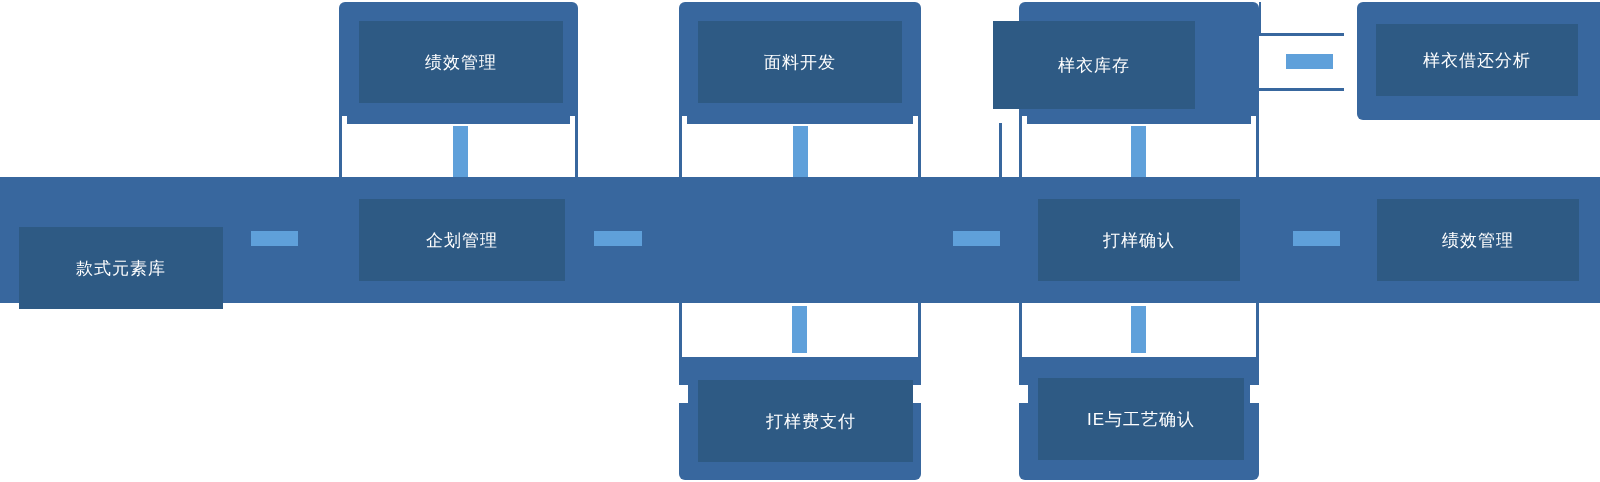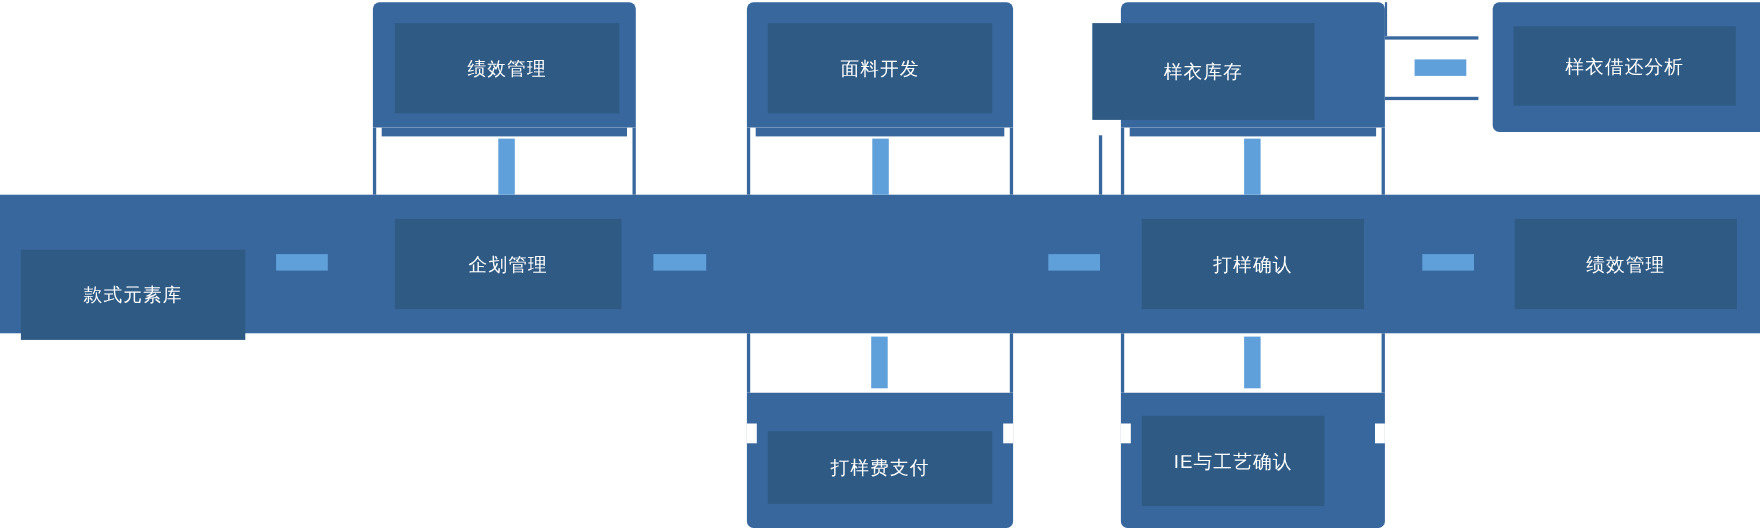--- a/index.html
+++ b/index.html
@@ -96,30 +96,30 @@
     <span>绩效管理</span>
   </div>
 
   <div>
     <div class="abs med" style="left:679px;top:303px;width:3px;height:54px;"></div>
     <div class="abs med" style="left:918px;top:303px;width:3px;height:54px;"></div>
     <div class="abs light" style="left:792px;top:306px;width:15px;height:47px;"></div>
     <div class="abs med r-bottom" style="left:679px;top:357px;width:242px;height:123px;"></div>
     <div class="abs whitebg" style="left:679px;top:385px;width:9px;height:18px;"></div>
     <div class="abs whitebg" style="left:912px;top:385px;width:9px;height:18px;"></div>
-    <div class="abs dark inner" style="left:698px;top:392px;width:204px;height:66px;">
+    <div class="abs dark inner" style="left:698px;top:380px;width:204px;height:82px;padding-left:11px;">
       <span>打样费支付</span>
     </div>
   </div>
 
   <div>
     <div class="abs med" style="left:1019px;top:303px;width:3px;height:54px;"></div>
     <div class="abs med" style="left:1256px;top:303px;width:3px;height:54px;"></div>
     <div class="abs light" style="left:1131px;top:306px;width:15px;height:47px;"></div>
     <div class="abs med r-bottom" style="left:1019px;top:357px;width:240px;height:123px;"></div>
     <div class="abs whitebg" style="left:1019px;top:385px;width:9px;height:18px;"></div>
     <div class="abs whitebg" style="left:1250px;top:385px;width:9px;height:18px;"></div>
-    <div class="abs dark inner" style="left:1038px;top:378px;width:166px;height:82px;">
+    <div class="abs dark inner" style="left:1038px;top:378px;width:206px;height:82px;">
       <span>IE与工艺确认</span>
     </div>
   </div>
 
 </div>
 
 </body></html>

